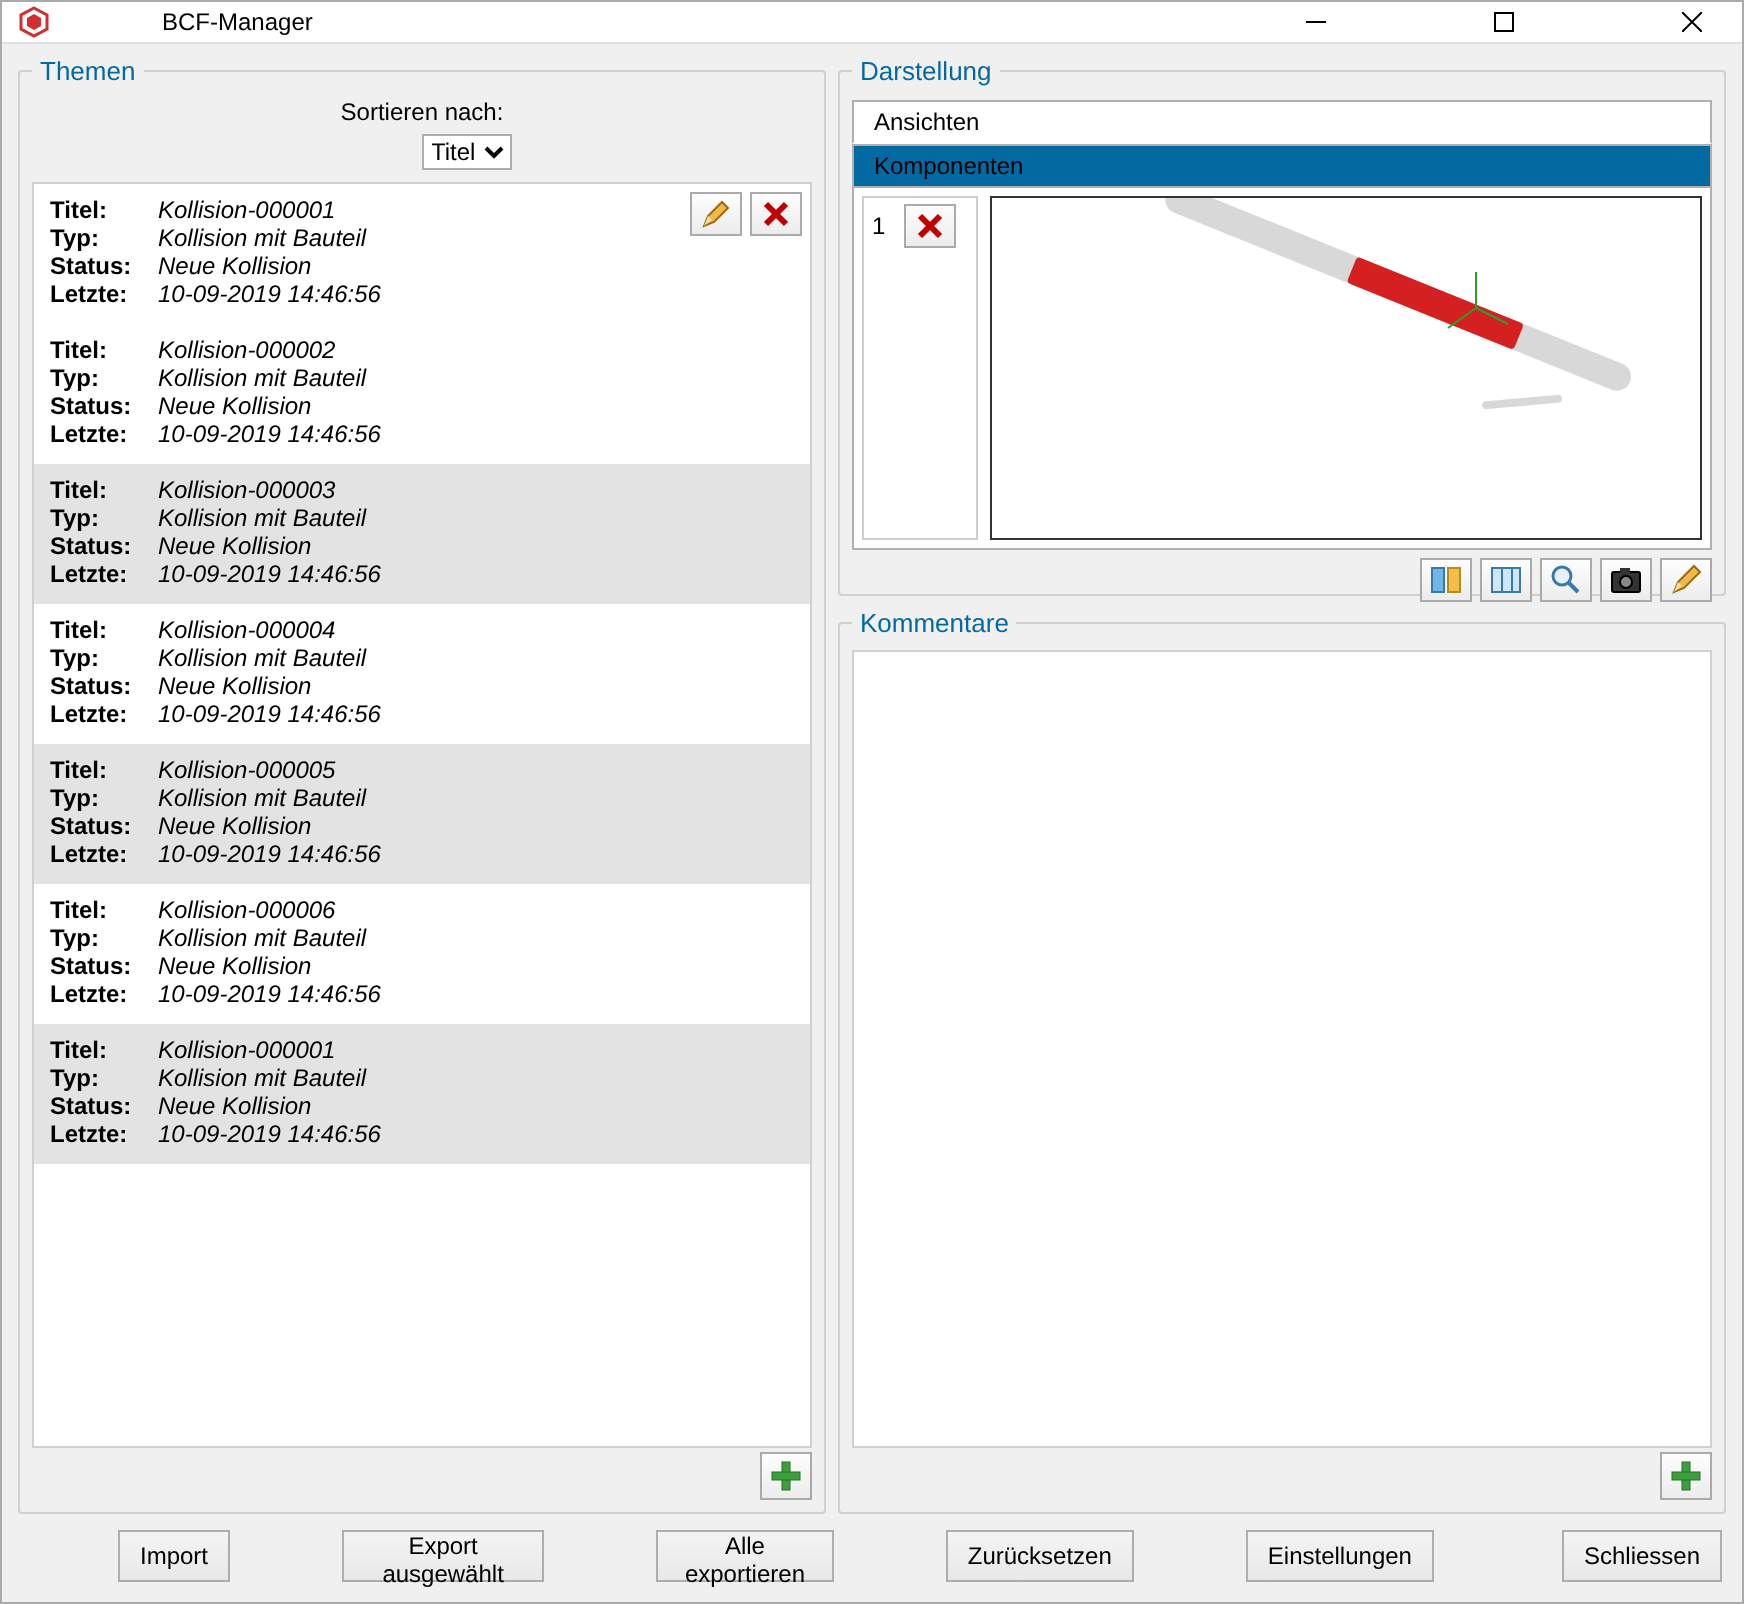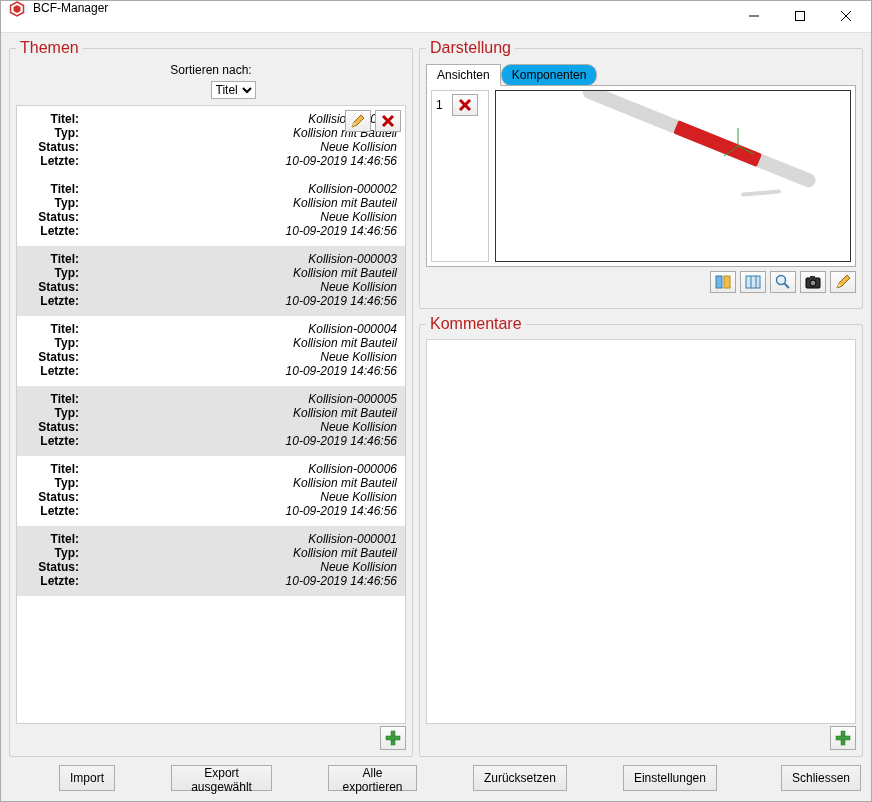--- a/index.html
+++ b/index.html
@@ -11,25 +11,26 @@
     color: #000;
   }
   .window {
     width: 872px; height: 802px;
     background: #f0f0f0;
     border: 1px solid #aaa;
     display: flex; flex-direction: column;
   }
   
   .titlebar {
-    height: 32px;
+    height: 21px;
     background: #fff;
-    display: flex; align-items: flex-start;
+    display: flex; align-items: center;
     padding: 0 2px 0 8px;
     border-bottom: 1px solid #e0e0e0;
+    gap: 48px;
   }
   .titlebar .app-icon {
     width: 16px; height: 16px; margin-right: 8px;
     display: inline-flex; align-items: center; justify-content: center;
   }
   .titlebar .title { flex: 1; font-size: 12px; }
   .titlebar .win-btn {
     width: 46px; height: 30px;
     display: inline-flex; align-items: center; justify-content: center;
     font-size: 12px; cursor: default;
@@ -41,35 +42,35 @@
     min-height: 0;
   }
   fieldset.group {
     border: 1px solid #d0d0d0;
     border-radius: 2px;
     padding: 6px;
     margin: 0;
     background: #f0f0f0;
   }
   fieldset.group > legend {
-    font-size: 16px; padding: 0 4px; color: #b91c1c;
+    font-size: 13px; padding: 0 4px; color: #0369a1;
   }
   .left-pane { width: 404px; display: flex; flex-direction: column; min-height: 0; }
   .right-pane { flex: 1; display: flex; flex-direction: column; gap: 6px; min-height: 0; }
   
   .sort-row { display: flex; align-items: center; gap: 4px; margin-bottom: 6px; flex-direction: column; }
   .sort-row label { white-space: nowrap; }
   .sort-row select {
     flex: 1; height: 22px; font-size: 12px;
     border: 1px solid #abadb3; background: #fff; margin-left: 44px;
   }
   
   .themes-list {
     flex: 1; background: #fff; border: 1px solid #d0d0d0;
-    overflow-y: auto; min-height: 0; text-align: right;
+    overflow-y: auto; min-height: 0;
   }
   .theme-item {
     padding: 6px 8px 8px 8px;
     border-bottom: 0;
     position: relative;
   }
   .theme-item.alt { background: #e3e3e3; }
   .theme-item .row { display: flex; }
   .theme-item .lbl { width: 54px; font-weight: bold; }
   .theme-item .val { flex: 1; font-style: italic; }
@@ -86,27 +87,27 @@
   .add-row {
     display: flex; justify-content: flex-end; padding: 2px 0 0 0;
   }
   .add-btn {
     width: 26px; height: 24px;
     border: 1px solid #aaa; background: linear-gradient(#fdfdfd,#ececec);
     display: inline-flex; align-items: center; justify-content: center;
   }
   
   .display-group { height: 270px; display: flex; flex-direction: column; justify-content: flex-end; }
-  .tabs-row { display: flex; gap: 0; }
+  .tabs-row { display: flex; gap: 0; flex-direction: column; }
   .tab {
     padding: 3px 10px; border: 1px solid #b0b0b0; background: #f0f0f0;
     font-size: 12px; position: relative; top: 1px;
   }
   .tab.active { background: #fff; border-bottom: 1px solid #fff; z-index: 2; }
-  .tab.inactive { background: #0ea5e9; border-radius: 10px; }
+  .tab.inactive { background: #0369a1; }
   .tab-body {
     flex: 1; border: 1px solid #b0b0b0; background: #fff;
     display: flex; padding: 4px; gap: 6px;
   }
   .view-thumbs {
     width: 58px; border: 1px solid #ccc; background: #fff;
     display: flex; flex-direction: column; align-items: stretch;
   }
   .thumb-row { display: flex; align-items: center; gap: 6px; padding: 3px 4px; }
   .thumb-row .num { width: 10px; }

